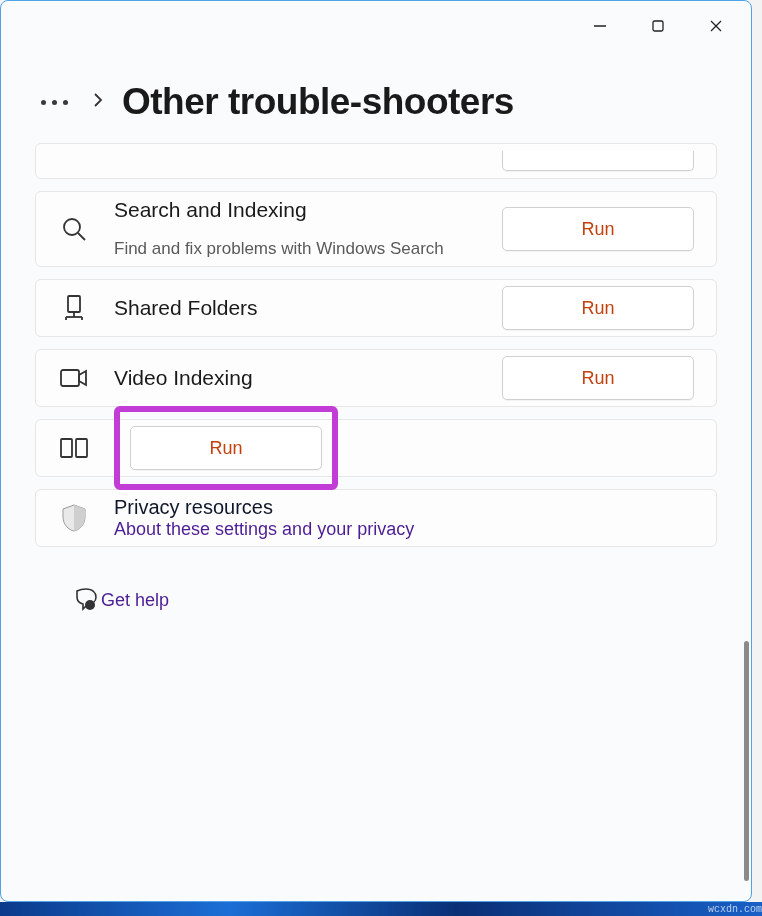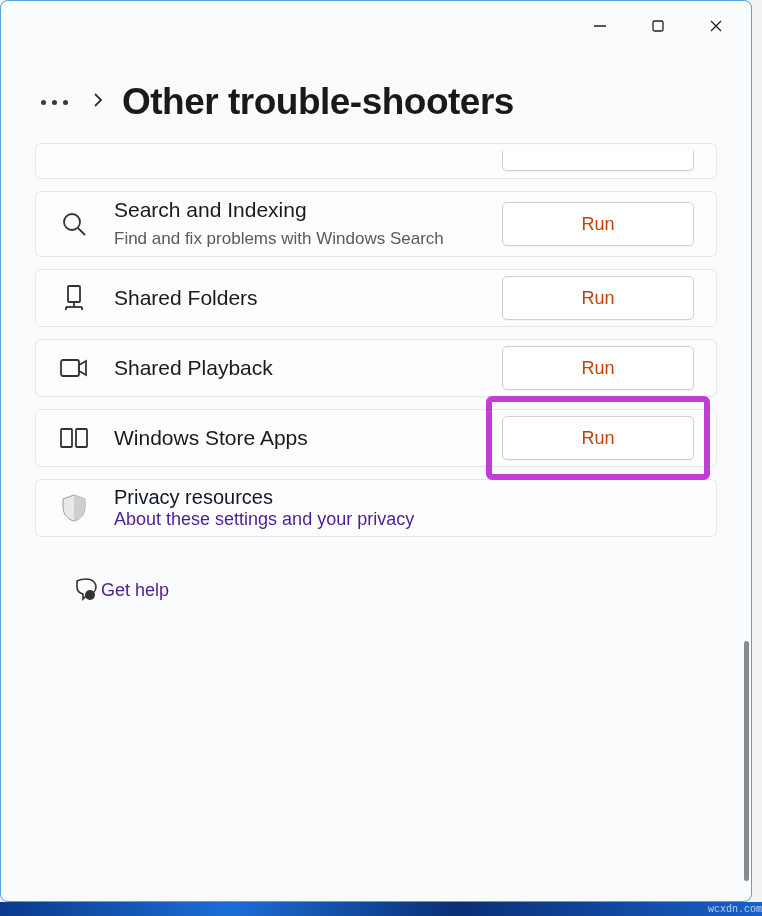--- a/index.html
+++ b/index.html
@@ -102,21 +102,21 @@
     flex: 1;
     min-width: 0;
   }
   .card .title {
     font-size: 21px;
     color: #1a1a1a;
   }
   .card .desc {
     font-size: 17px;
     color: #5a5a5a;
-    margin-top: 6px;
+    margin-top: 16px;
     line-height: 1.3;
   }
   .run-btn {
     width: 192px;
     height: 44px;
     background: #fff;
     border: 1px solid #d0d0d0;
     border-radius: 5px;
     font-size: 18px;
     color: #c2410c;
@@ -239,34 +239,31 @@
     </div>
 
     <div class="card">
       <div class="icon">
         <svg width="30" height="24" viewBox="0 0 30 24" class="ico">
           <rect x="2" y="4" width="18" height="16" rx="2"></rect>
           <polygon points="20,9 27,5 27,19 20,15"></polygon>
         </svg>
       </div>
       <div class="text">
-        <div class="title">Shared Playback</div>
+        <div class="title">Video Indexing</div>
       </div>
       <div class="run-btn">Run</div>
     </div>
 
     <div class="card">
       <div class="icon">
         <svg width="30" height="22" viewBox="0 0 30 22" class="ico">
           <rect x="2" y="2" width="11" height="18" rx="1"></rect>
           <rect x="17" y="2" width="11" height="18" rx="1"></rect>
         </svg>
-      </div>
-      <div class="text">
-        <div class="title">Windows Store Apps</div>
       </div>
       <div class="highlight-wrap">
         <div class="run-btn">Run</div>
       </div>
     </div>
 
     <div class="card">
       <div class="icon">
         <svg width="26" height="30" viewBox="0 0 26 30">
           <path d="M13 2 L24 6 V14 C24 22 18 27 13 28 C8 27 2 22 2 14 V6 Z" fill="#e9e9e9" stroke="#9a9a9a" stroke-width="1"></path>

